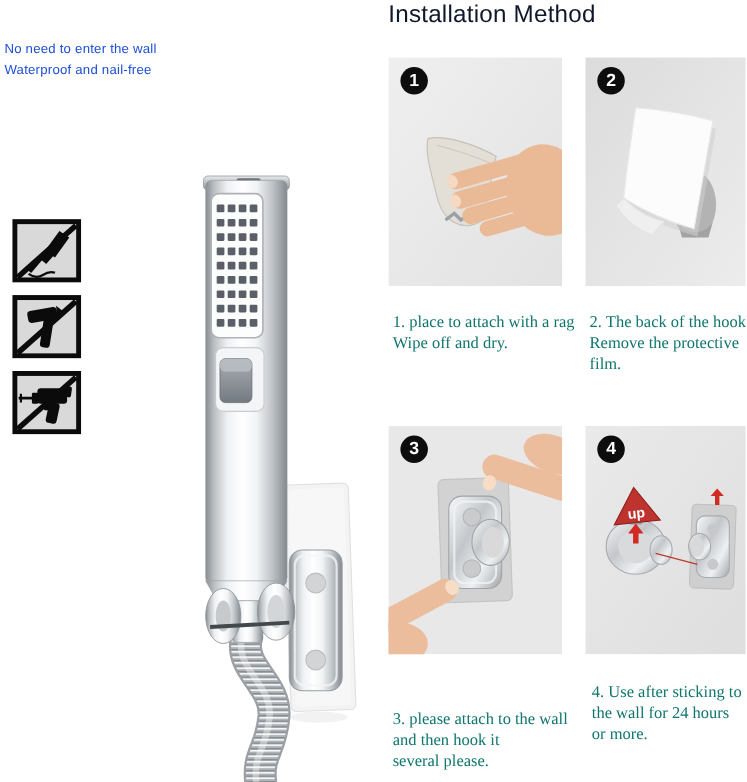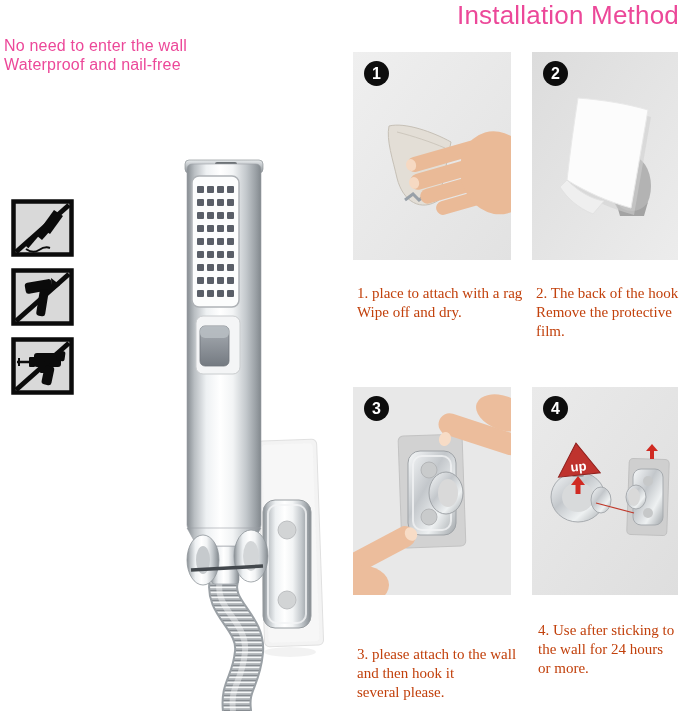--- a/index.html
+++ b/index.html
@@ -1,42 +1,42 @@
 <!DOCTYPE html>
 <html><head>
 <meta charset="utf-8">
 <style>
   html,body{margin:0;padding:0;background:#ffffff;}
   .stage{
     position:relative;width:679px;height:711px;background:#ffffff;
     font-family:"Liberation Sans",sans-serif;overflow:hidden;
   }
   .title{
-    position:absolute;left:353px;top:0px;width:326px;text-align:right;
-    font-size:26px;color:#ec4899;letter-spacing:.2px;
+    position:absolute;left:353px;top:0px;width:326px;text-align:left;
+    font-size:22px;color:#0f172a;letter-spacing:.2px;
   }
   .feature{
-    position:absolute;left:4px;font-size:16px;color:#ec4899;letter-spacing:.2px;
+    position:absolute;left:4px;font-size:12px;color:#1d4ed8;letter-spacing:.2px;
   }
   .f0{top:37px}.f1{top:56px}.f2{top:101px}
   .proh{position:absolute;left:11px;width:63px;height:58px;}
   .p0{top:199px}.p1{top:268px}.p2{top:337px}
   .photo{position:absolute;overflow:hidden;}
   .ph1{left:353px;top:52px;width:158px;height:208px;}
   .ph2{left:532px;top:52px;width:146px;height:208px;}
   .ph3{left:353px;top:387px;width:158px;height:208px;}
   .ph4{left:532px;top:387px;width:146px;height:208px;}
   .badge{
     position:absolute;left:11px;top:9px;width:25px;height:25px;border-radius:50%;
     background:#0d0d0d;color:#ffffff;font-weight:bold;font-size:16px;
     display:flex;align-items:center;justify-content:center;z-index:2;
   }
   .caption{
     position:absolute;font-family:"Liberation Serif",serif;font-size:15px;
-    line-height:19px;color:#c2410c;
+    line-height:19px;color:#0f766e;
   }
   .c1{left:357px;top:284px;width:168px;}
   .c2{left:536px;top:284px;width:150px;}
   .c3{left:357px;top:621px;width:170px;margin-top:24px;}
   .c4{left:538px;top:621px;width:148px;}
   .productArt{position:absolute;left:115px;top:140px;width:235px;height:571px;}
   svg{display:block;}
 </style>
 </head>
 <body>

